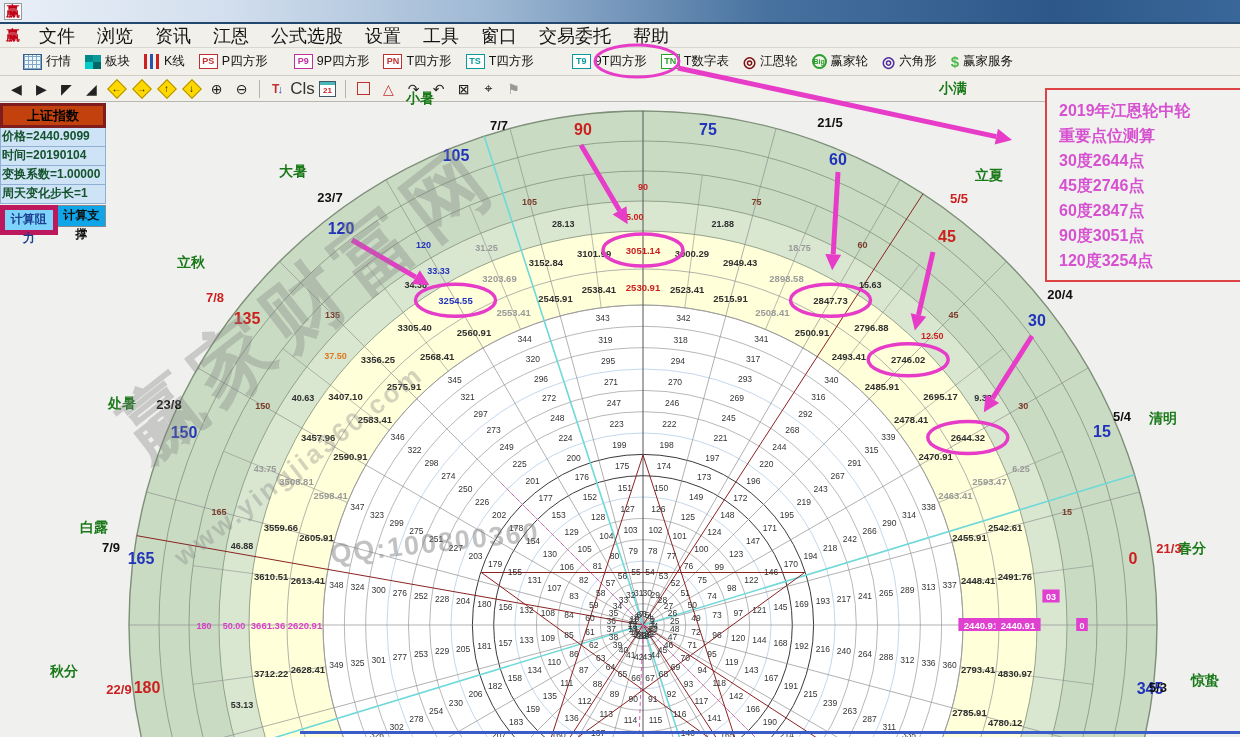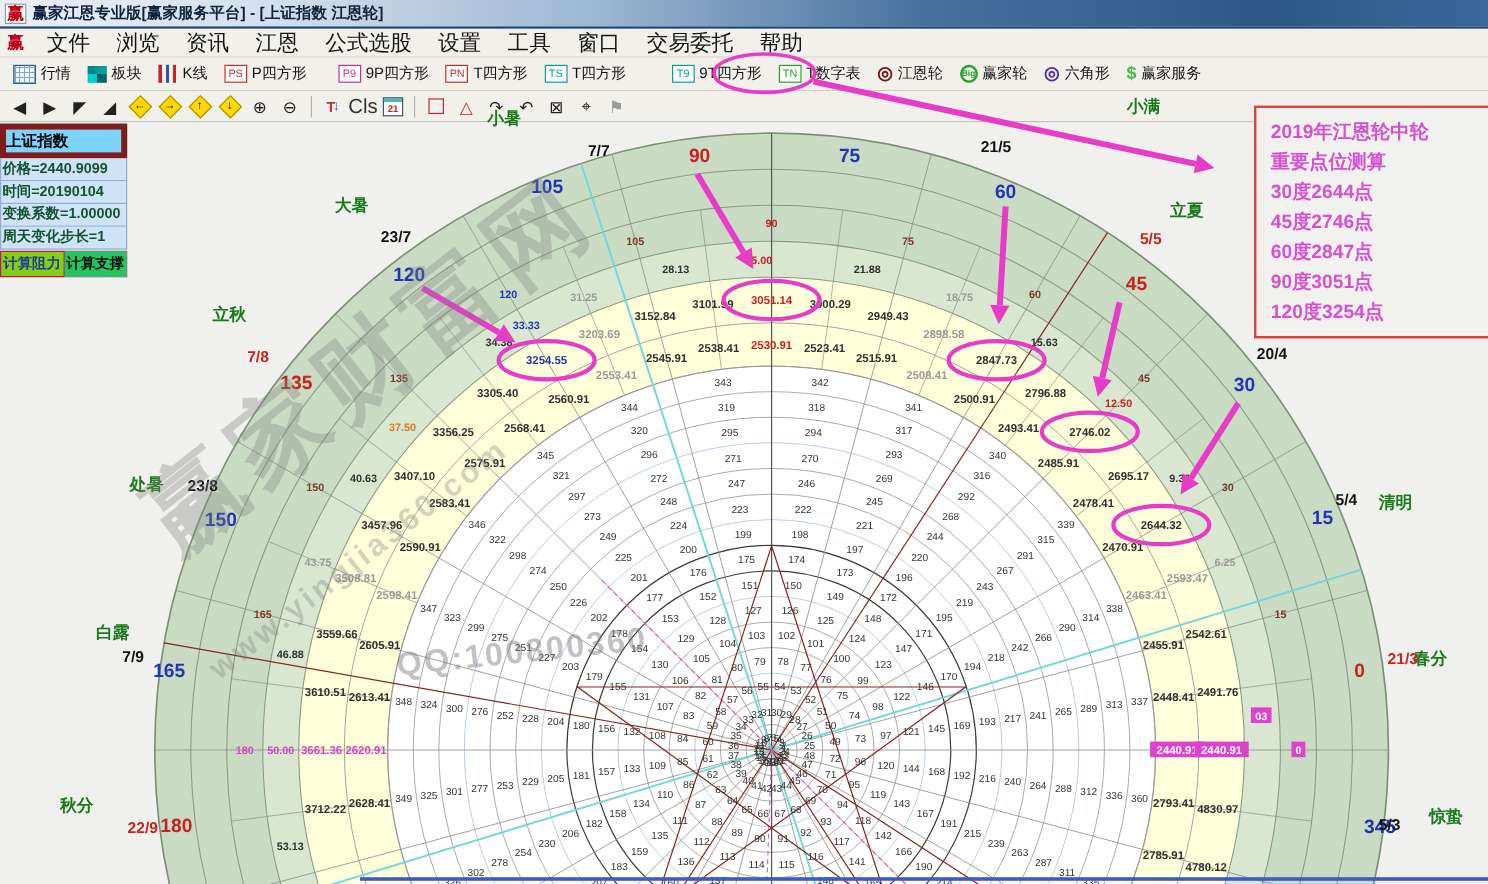--- a/index.html
+++ b/index.html
@@ -12,30 +12,30 @@
   .titlebar .app-ico{color:#c00016;font-weight:bold;font-size:14px;margin:0 5px 0 4px;background:#fff;
     padding:0 1px;line-height:15px;border:1px solid #999}
   .titlebar .title-text{font-size:13px;color:#10233c;font-weight:bold;white-space:nowrap}
   
   .menubar{position:absolute;left:0;top:24px;width:100%;height:24px;background:#f2f0ea;
     border-bottom:1px solid #d8d6ce;display:flex;align-items:center;box-sizing:border-box}
   .menu-logo{color:#c00016;font-weight:bold;font-size:14px;margin:0 8px 0 6px}
   .menu-item{font-size:18px;color:#141414;padding:2px 11px;cursor:default}
   
   .toolbar1{position:absolute;left:0;top:48px;width:100%;height:28px;background:#f2f0ea;
-    border-bottom:1px solid #cfcdc5;display:flex;align-items:center;box-sizing:border-box;padding-left:4px}
+    border-bottom:1px solid #cfcdc5;display:flex;align-items:center;box-sizing:border-box;padding-left:16px}
   .tb1-item{display:flex;align-items:center;gap:4px;padding:0 7px;font-size:12.5px;color:#141414;height:24px}
   .ico{display:inline-block}
   .ico-table{width:17px;height:14px;border:1px solid #3a5e8c;background-color:#eef6fa;
     background-image:repeating-linear-gradient(0deg,#7fa8c9 0 1px,transparent 1px 4px),
                      repeating-linear-gradient(90deg,#7fa8c9 0 1px,transparent 1px 4px)}
   .ico-blocks{width:16px;height:14px;background:conic-gradient(#0a9a9a 25%,#066 0 50%,#0cc 0 75%,#088 0)}
   .ico-kline{width:16px;height:15px;background:
     repeating-linear-gradient(90deg,#c22 0 3px,transparent 3px 6px,#2a52b0 6px 9px,transparent 9px 12px)}
-  .ico-letter{width:17px;height:13px;border:1px solid currentColor;font-size:9px;font-weight:normal;
+  .ico-letter{width:17px;height:13px;border:1px solid currentColor;font-size:9px;font-weight:bold;
     display:inline-flex;align-items:center;justify-content:center;background:#fff;line-height:1}
   .ico-target{font-size:15px;line-height:15px;font-weight:bold}
   .ico-big{width:15px;height:15px;border:2px solid #2ca02c;border-radius:50%;color:#2ca02c;font-size:7px;
     font-weight:bold;display:inline-flex;align-items:center;justify-content:center;box-sizing:border-box}
   .ico-dollar{color:#49b849;font-weight:bold;font-size:15px}
   
   .toolbar2{position:absolute;left:0;top:76px;width:100%;height:26px;background:#f2f0ea;
     border-bottom:1px solid #b8b6ae;display:flex;align-items:center;box-sizing:border-box;padding-left:4px}
   .tb2-item{width:25px;height:22px;display:inline-flex;align-items:center;justify-content:center;
     font-size:14px;color:#222;position:relative}
@@ -47,47 +47,46 @@
   .tdown-a{color:#2a52b0;font-size:11px;margin-left:-2px}
   .cls-txt{font-size:17px;color:#333}
   .ico-cal{width:15px;height:14px;border:1px solid #456;background:#fff;font-size:8px;font-weight:bold;color:#c22;
     display:inline-flex;align-items:flex-end;justify-content:center;box-shadow:inset 0 3px #49b8b8;line-height:1.1}
   .draw-square{width:11px;height:11px;border:1px solid #c03030}
   
   .chart-bg{position:absolute;left:0;top:102px;width:1240px;height:635px;background:#f0f0ee}
   #wheel-svg{position:absolute;left:0;top:0;width:1240px;height:737px;z-index:10;pointer-events:none}
   
   .panel{position:absolute;left:0;top:103px;width:106px;z-index:20;font-weight:bold}
-  .panel-header{height:19px;background:#7dd3fc;border:5px solid #7f1d1d;color:#000;font-size:13px;
-    text-align:left;line-height:19px}
+  .panel-header{height:19px;background:#c2410c;border:3px solid #7f1d1d;color:#000;font-size:13px;
+    text-align:center;line-height:19px}
   .panel-row{height:18px;background:#cfe3f7;border:1px solid #8fb0d4;border-top:none;color:#14532d;
     font-size:12px;line-height:17px;padding-left:1px;white-space:nowrap;overflow:hidden}
   .panel-buttons{display:flex;margin-top:1px}
   .panel-btn{flex:1;font-size:12px;height:20px;line-height:19px;text-align:center;cursor:default}
-  .btn-resist{background:#84cc16;border:1px solid #be185d;color:#1c3f8f}
-  .btn-support{background:#22c55e;border:1px solid #8a8a8a;border-left:none;color:#101010}
+  .btn-resist{background:#7dd3fc;border:5px solid #be185d;color:#1c3f8f}
+  .btn-support{background:#0ea5e9;border:1px solid #8a8a8a;border-left:none;color:#101010}
   
   .annot{position:absolute;left:1045px;top:88px;width:188px;height:182px;border:2px solid #dd4343;
     background:#f1f1ef;z-index:15;padding:8px 0 0 12px;box-sizing:content-box}
   .annot-line{color:#d650d0;font-size:16px;font-weight:bold;line-height:25px;white-space:nowrap}
   
   .wm{position:absolute;z-index:11;color:rgba(130,130,130,0.35);font-weight:bold;pointer-events:none;white-space:nowrap}
   .wm1{left:98px;top:400px;font-size:80px;letter-spacing:10px;transform:rotate(-38deg);transform-origin:left top}
   .wm2{left:168px;top:548px;font-size:26px;letter-spacing:3px;transform:rotate(-38deg);transform-origin:left top}
   .wm3{left:330px;top:528px;font-size:27px;letter-spacing:2px;color:rgba(120,120,120,0.45);transform:rotate(-6deg)}
   .bottom-line{position:absolute;left:300px;top:731px;width:940px;height:3px;background:#3a5cc8;z-index:14}
   
   text{font-family:"Liberation Sans",sans-serif}
 </style>
 </head>
 <body>
 
 <div class="titlebar">
   <span class="app-ico">赢</span>
-  <span class="title-text">赢家江恩专业版[赢家服务平台] - [上证指数 江恩轮]</span>
 </div>
 
 <div class="menubar">
   <span class="menu-logo">赢</span>
   <span id="menu-items"><span class="menu-item">文件</span><span class="menu-item">浏览</span><span class="menu-item">资讯</span><span class="menu-item">江恩</span><span class="menu-item">公式选股</span><span class="menu-item">设置</span><span class="menu-item">工具</span><span class="menu-item">窗口</span><span class="menu-item">交易委托</span><span class="menu-item">帮助</span></span>
 </div>
 
 <div class="toolbar1" id="toolbar1">
     <span class="tb1-item">
       <span class="ico ico-table"></span>

